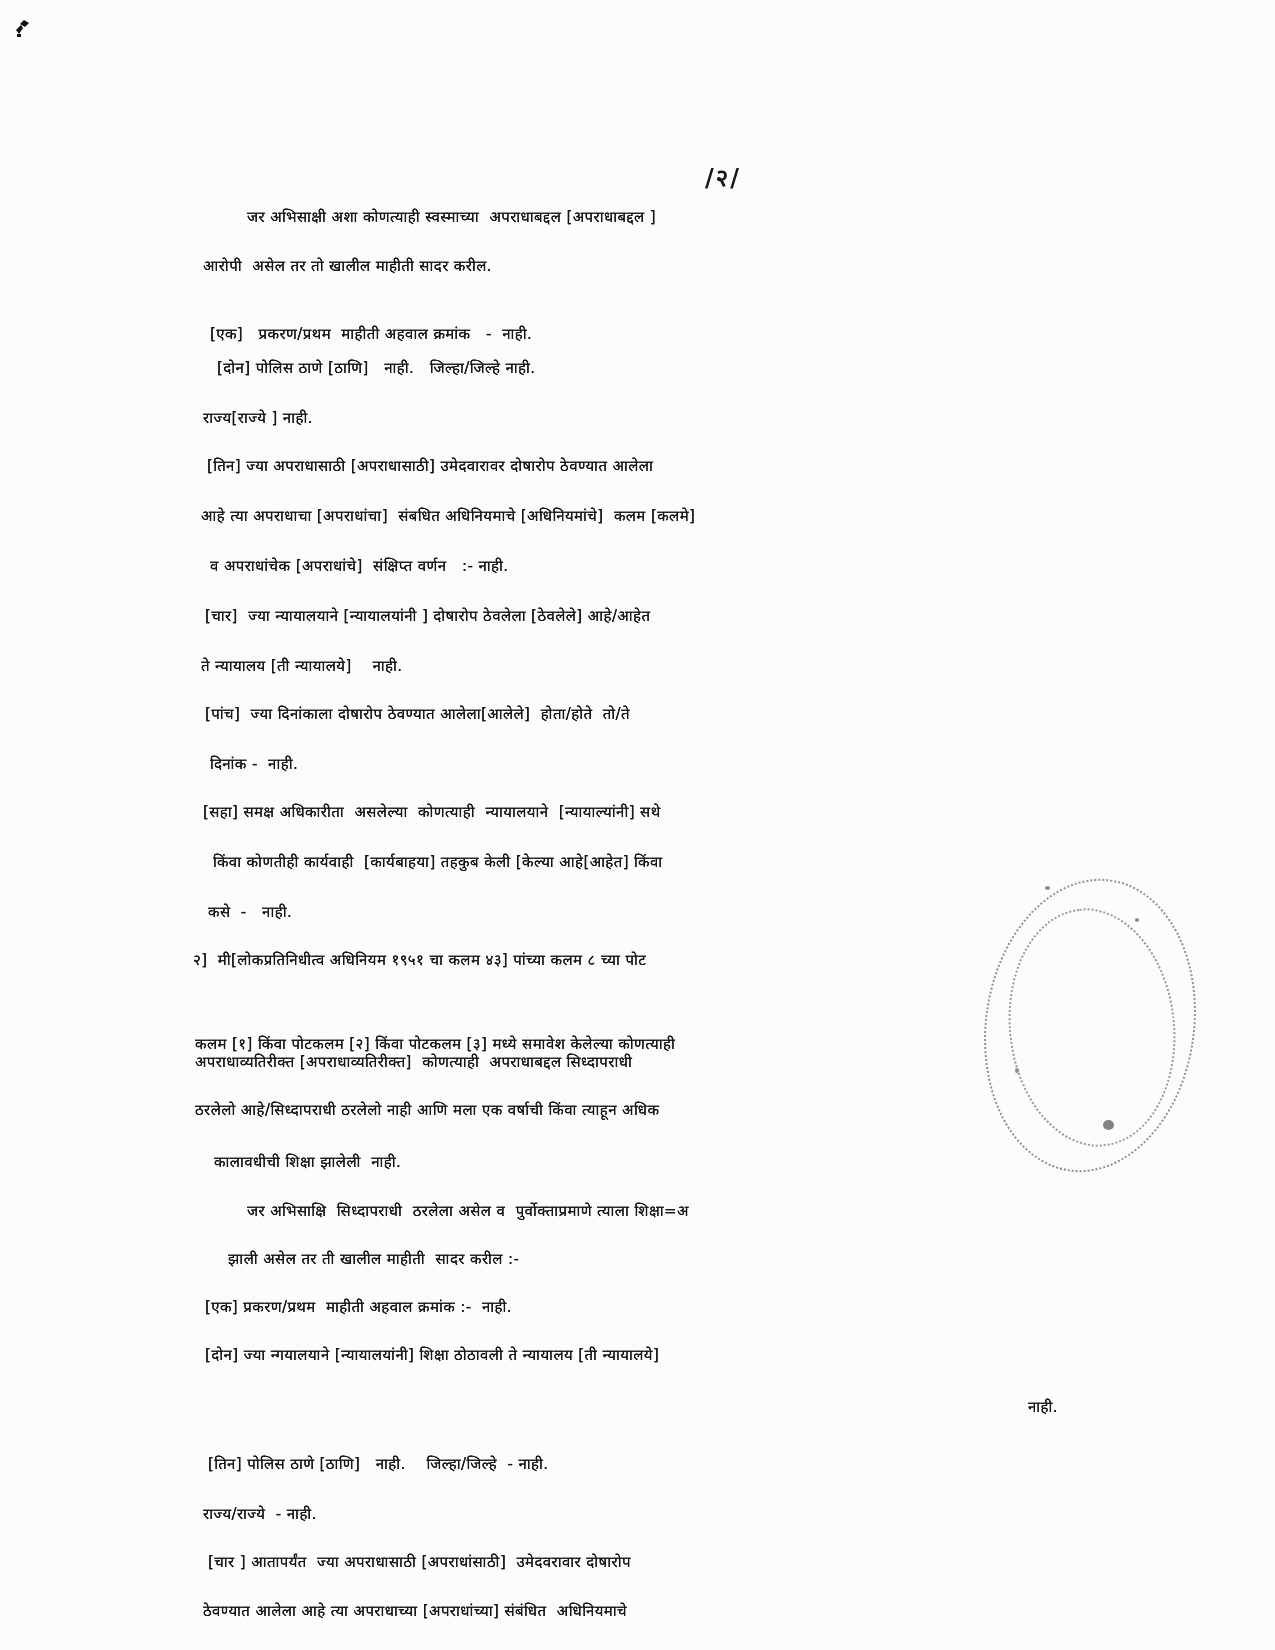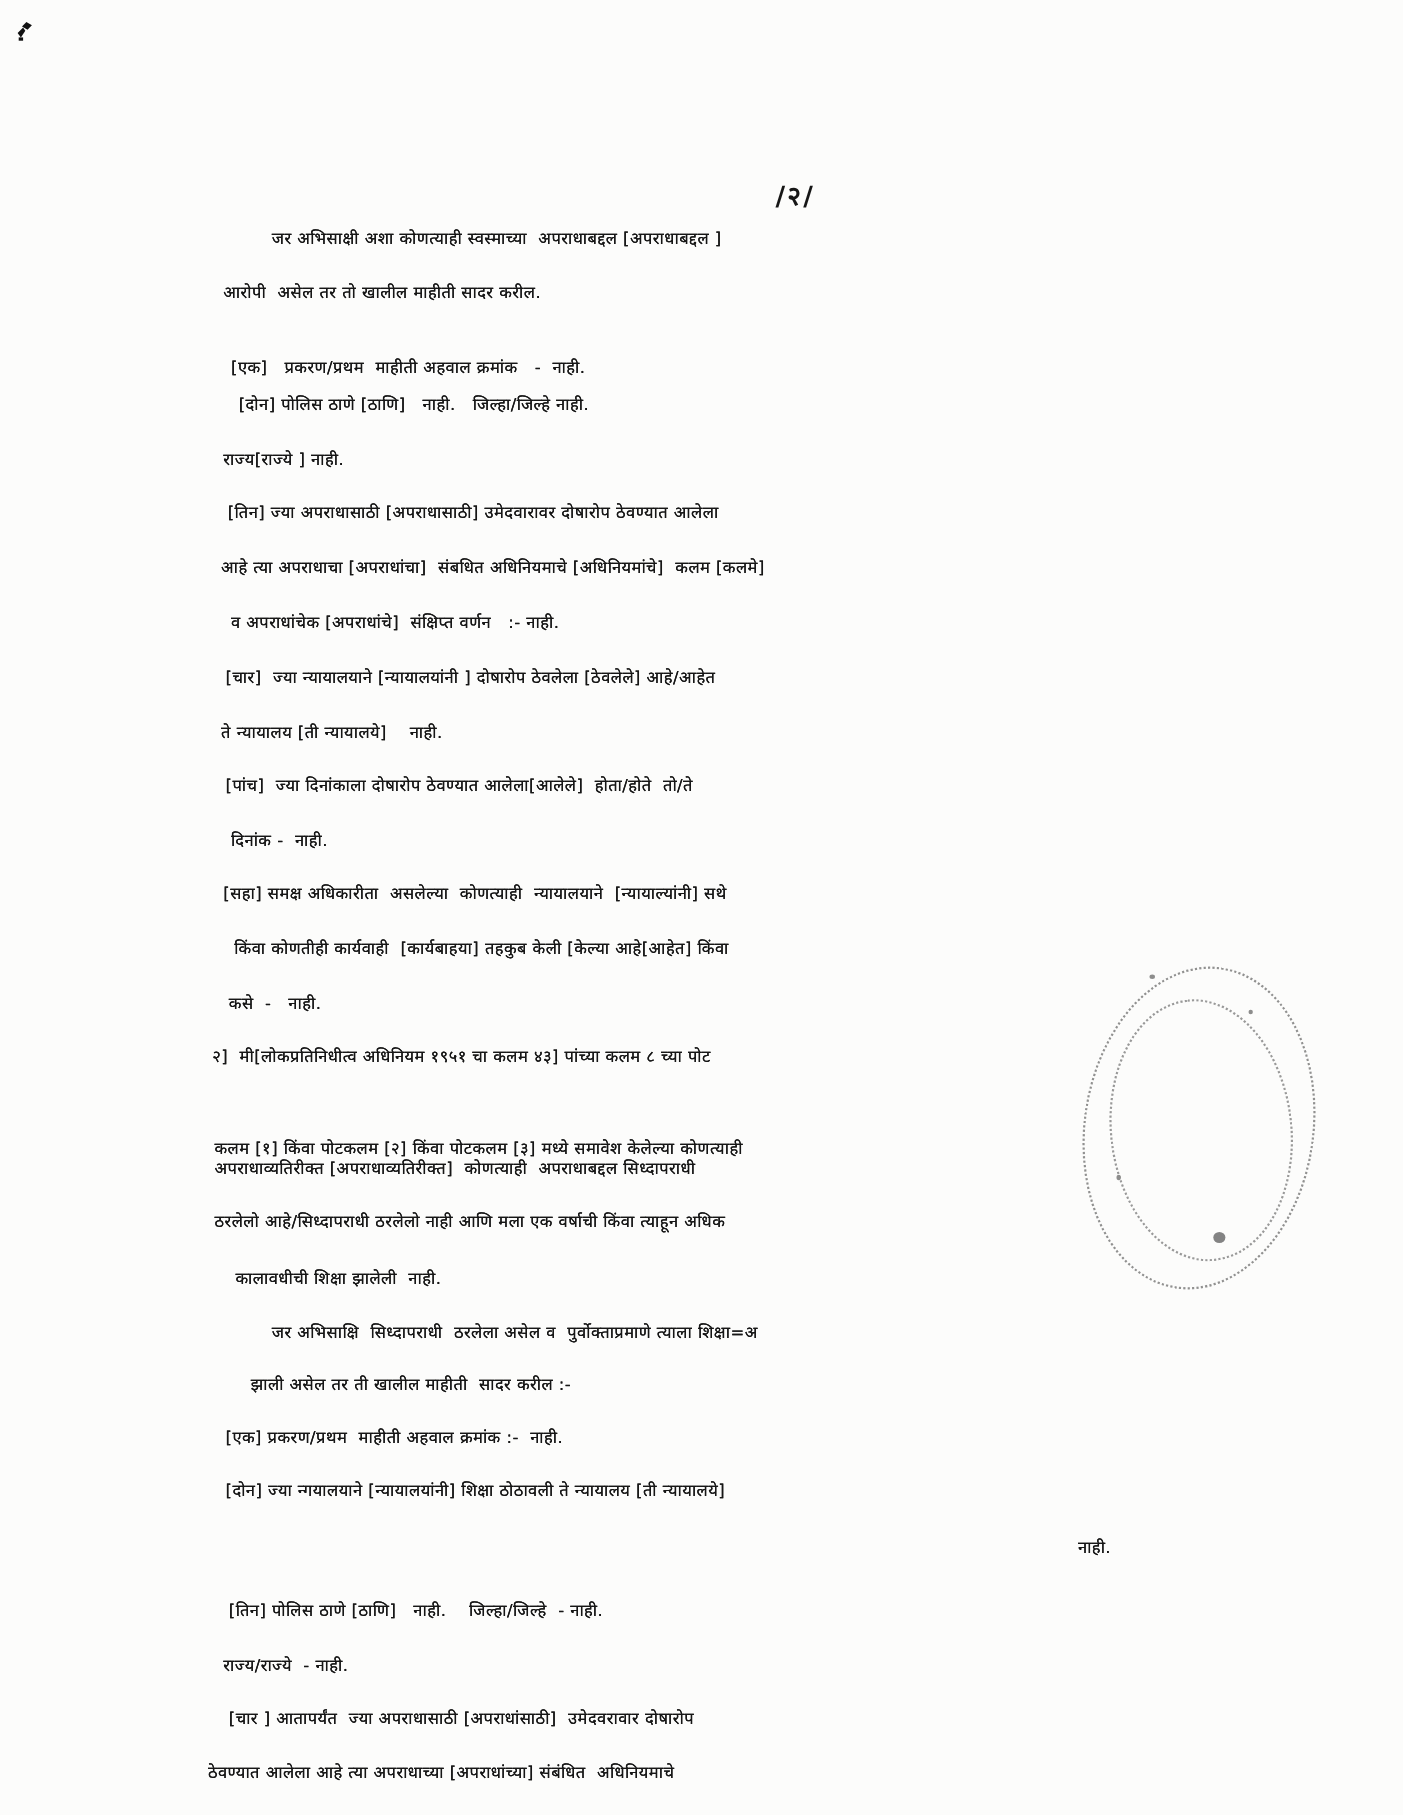--- a/index.html
+++ b/index.html
@@ -88,20 +88,20 @@
       <div class="tline" style="left: 208px; top: 895px;">कसे  -   नाही.</div>
       <div class="tline" style="left: 193px; top: 943px;">२]  मी[लोकप्रतिनिधीत्व अधिनियम १९५१ चा कलम ४३] पांच्या कलम ८ च्या पोट</div>
       <div class="tline" style="left: 195px; top: 995px; margin-top: 32px;">कलम [१] किंवा पोटकलम [२] किंवा पोटकलम [३] मध्ये समावेश केलेल्या कोणत्याही</div>
       <div class="tline" style="left: 195px; top: 1045px;">अपराधाव्यतिरीक्त [अपराधाव्यतिरीक्त]  कोणत्याही  अपराधाबद्दल सिध्दापराधी</div>
       <div class="tline" style="left: 195px; top: 1093px;">ठरलेलो आहे/सिध्दापराधी ठरलेलो नाही आणि मला एक वर्षाची किंवा त्याहून अधिक</div>
       <div class="tline" style="left: 198px; top: 1145px; margin-left: 16px;">कालावधीची शिक्षा झालेली  नाही.</div>
       <div class="tline" style="left: 247px; top: 1194px; text-align: center;">जर अभिसाक्षि  सिध्दापराधी  ठरलेला असेल व  पुर्वोक्ताप्रमाणे त्याला शिक्षा=अ</div>
       <div class="tline" style="left: 203px; top: 1242px; margin-left: 25px;">झाली असेल तर ती खालील माहीती  सादर करील :-</div>
       <div class="tline" style="left: 205px; top: 1290px;">[एक] प्रकरण/प्रथम  माहीती अहवाल क्रमांक :-  नाही.</div>
       <div class="tline" style="left: 205px; top: 1338px;">[दोन] ज्या न्गयालयाने [न्यायालयांनी] शिक्षा ठोठावली ते न्यायालय [ती न्यायालये]</div>
-      <div class="tline" style="left: 980px; top: 1390px; text-align: center;">नाही.</div>
+      <div class="tline" style="left: 1028px; top: 1390px; text-align: center;">नाही.</div>
       <div class="tline" style="left: 208px; top: 1447px;">[तिन] पोलिस ठाणे [ठाणि]   नाही.    जिल्हा/जिल्हे  - नाही.</div>
       <div class="tline" style="left: 203px; top: 1497px;">राज्य/राज्ये  - नाही.</div>
       <div class="tline" style="left: 208px; top: 1545px;">[चार ] आतापर्यंत  ज्या अपराधासाठी [अपराधांसाठी]  उमेदवरावार दोषारोप</div>
-      <div class="tline" style="left: 189px; top: 1594px;">ठेवण्यात आलेला आहे त्या अपराधाच्या [अपराधांच्या] संबंधित  अधिनियमाचे</div>
+      <div class="tline" style="left: 203px; top: 1594px;">ठेवण्यात आलेला आहे त्या अपराधाच्या [अपराधांच्या] संबंधित  अधिनियमाचे</div>
     </div>
 
 </div>
 
 </body></html>

